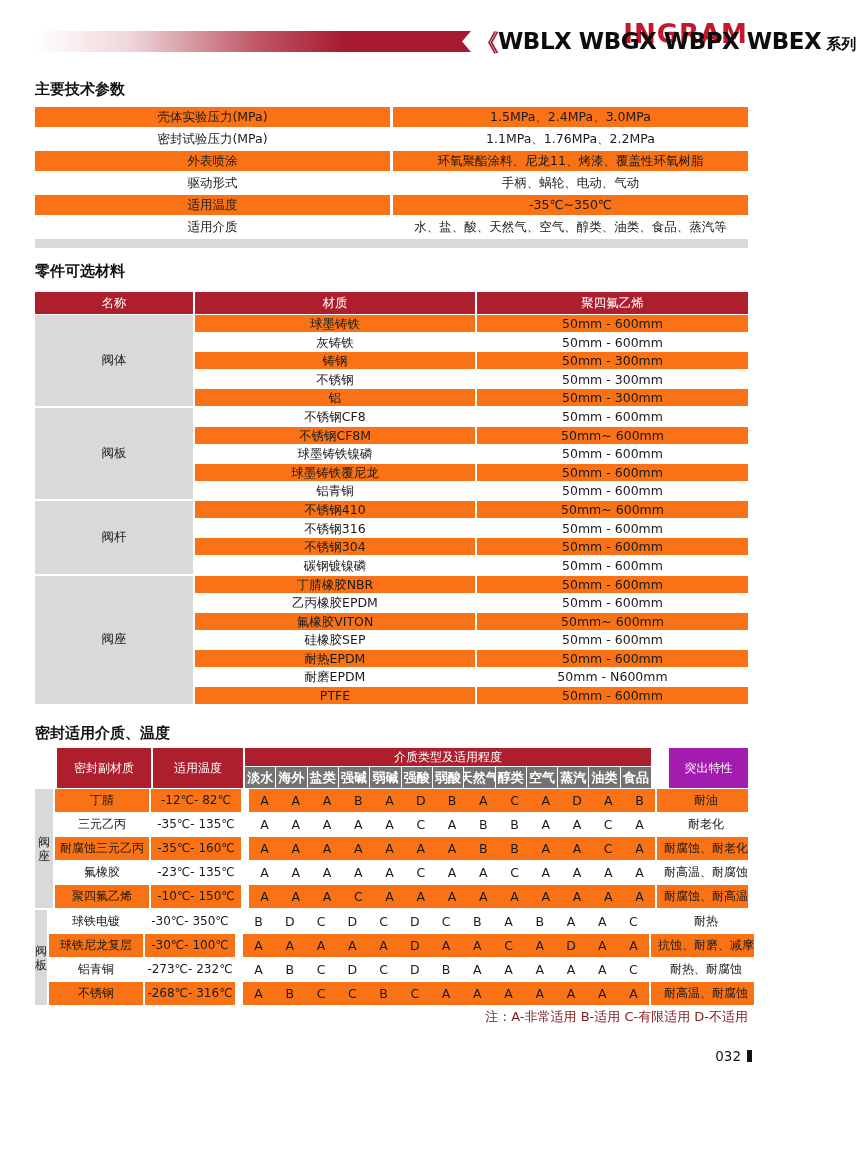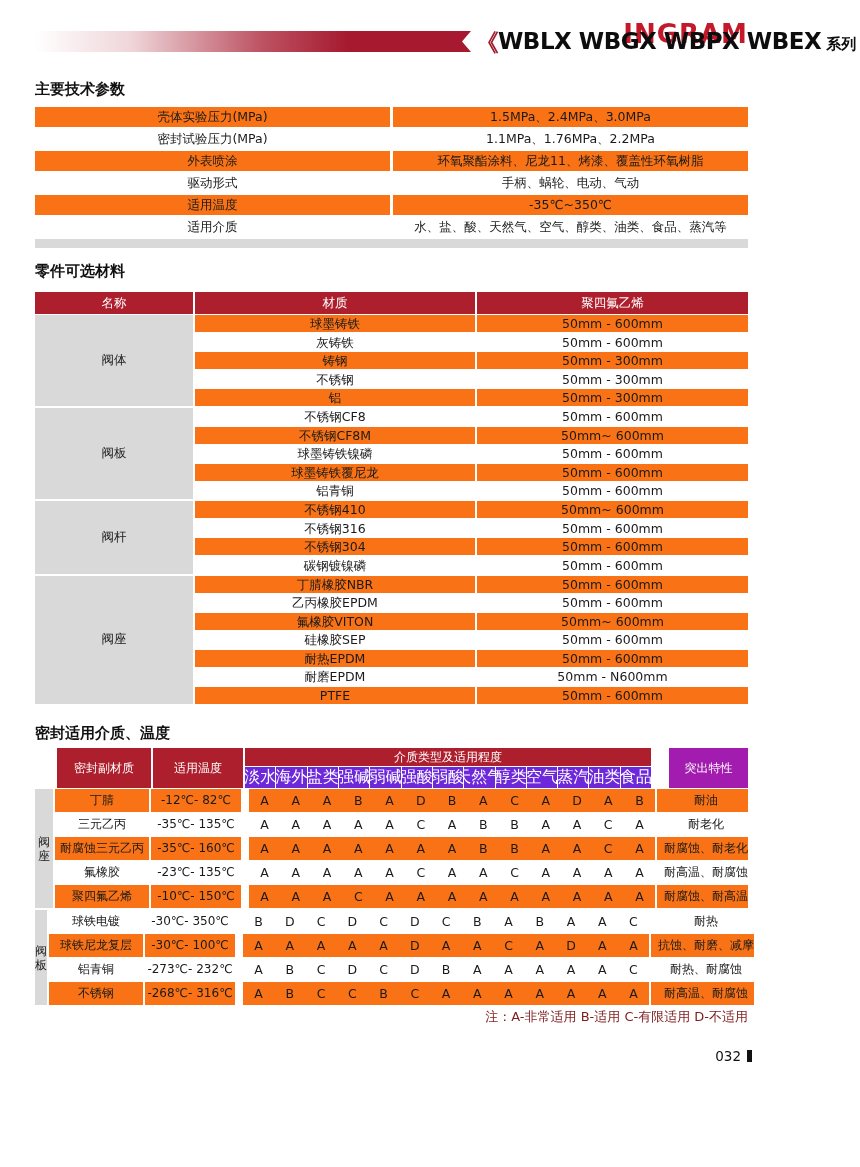--- a/index.html
+++ b/index.html
@@ -55,23 +55,23 @@
 
   
   .t3 { position:absolute; left:0; top:748px; width:713px; font-size:12px; }
   .t3-head { display:flex; height:40px; margin-left:22px; margin-bottom:1px;
              color:#fff; text-align:center; }
   .t3-hmat { width:94px; margin-right:2px; background:#ae1f2e; line-height:40px; }
   .t3-htemp { width:90px; margin-right:2px; background:#ae1f2e; line-height:40px; }
   .t3-hmedia { width:406px; margin-right:18px; display:flex; flex-direction:column; }
   .t3-hgroup { height:19px; line-height:19px; background:#ae1f2e; border-bottom:1px solid #fff; }
   .t3-hnames { flex:1; display:flex; }
-  .t3-hnames > div { flex:1; background:#6d28d9; border-left:1px solid #fff;
+  .t3-hnames > div { flex:1; background:#737373; border-left:1px solid #fff;
                      display:flex; align-items:center; justify-content:center;
-                     font-size:16px; white-space:nowrap; overflow:hidden; }
+                     font-size:13px; white-space:nowrap; overflow:hidden;font-weight:bold; }
   .t3-hnames > div:first-child { border-left:none; }
   .t3-hfeat { flex:1; background:#a21caf; line-height:40px; }
   .t3-group { display:flex; margin-bottom:2px; }
   .t3-strip { width:20px; margin-right:2px; background:#d9d9d9; display:flex;
               flex-direction:column; align-items:center; justify-content:center;
               font-size:12px; line-height:14px; }
   .t3-rowswrap { flex:1; }
   .t3-row { display:flex; height:23px; line-height:23px; margin-bottom:1px; text-align:center; }
   .t3-row:last-child { margin-bottom:0;border-radius:9px; }
   .t3-mat { width:94px; margin-right:2px; font-size:12px; }

